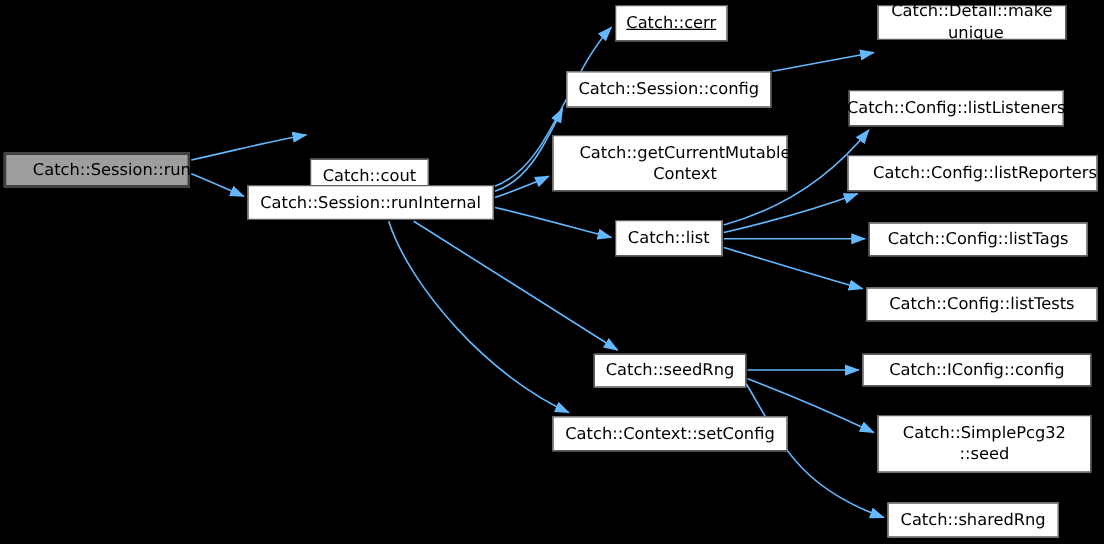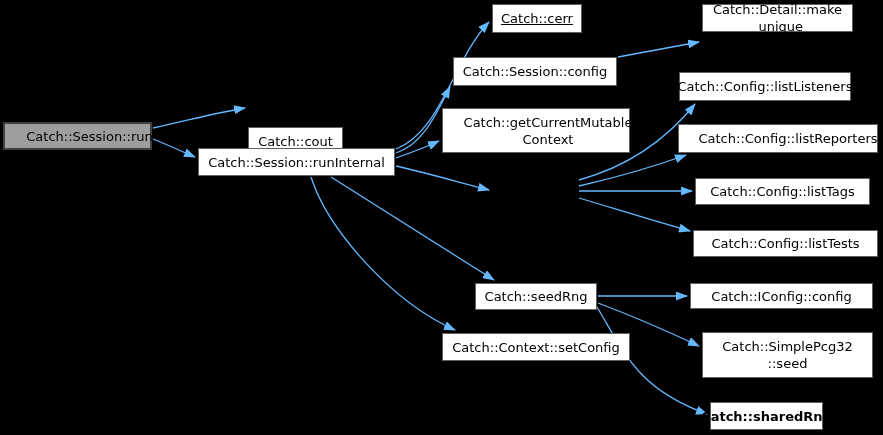--- a/index.html
+++ b/index.html
@@ -81,22 +81,23 @@
   <div class="node" style="left:248px; top:95px;  width:95px;  height:28px;margin-top:32px;">Catch::cout</div>
   <div class="node" style="left:198px; top:148px; width:197px; height:28px;">Catch::Session::runInternal</div>
   <div class="node" style="left:492px; top:4px;   width:90px;  height:29px;text-decoration:underline;">Catch::cerr</div>
   <div class="node" style="left:453px; top:57px;  width:164px; height:29px;">Catch::Session::config</div>
   <div class="node" style="left:702px; top:4px;   width:151px; height:28px;">Catch::Detail::make
 _unique</div>
   <div class="node" style="left:442px; top:108px; width:188px; height:45px;padding-left:24px;">Catch::getCurrentMutable
 Context</div>
   <div class="node" style="left:679px; top:72px;  width:172px; height:29px;">Catch::Config::listListeners</div>
   <div class="node" style="left:678px; top:124px; width:200px; height:29px;padding-left:20px;">Catch::Config::listReporters</div>
+  <div class="node" style="left:492px; top:176px; width:86px;  height:29px;">Catch::list</div>
   <div class="node" style="left:695px; top:178px; width:175px; height:27px;">Catch::Config::listTags</div>
   <div class="node" style="left:475px; top:283px; width:122px; height:27px;">Catch::seedRng</div>
   <div class="node" style="left:693px; top:230px; width:185px; height:27px;">Catch::Config::listTests</div>
   <div class="node" style="left:442px; top:333px; width:188px; height:28px;">Catch::Context::setConfig</div>
   <div class="node" style="left:690px; top:283px; width:183px; height:26px;">Catch::IConfig::config</div>
   <div class="node" style="left:702px; top:332px; width:171px; height:46px;">Catch::SimplePcg32
 ::seed</div>
-  <div class="node" style="left:710px; top:402px; width:113px; height:28px;font-weight:bold;">Catch::sharedRng</div>
+  <div class="node" style="left:710px; top:402px; width:137px; height:28px;">Catch::sharedRng</div>
 
 </div>
 
 </body></html>

